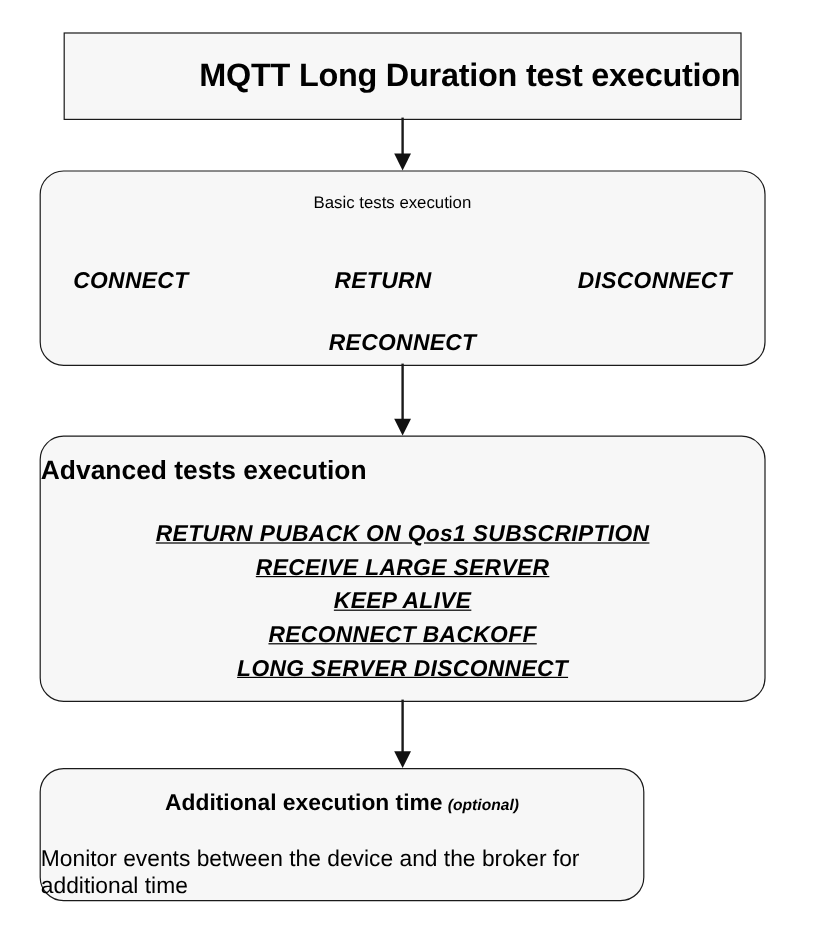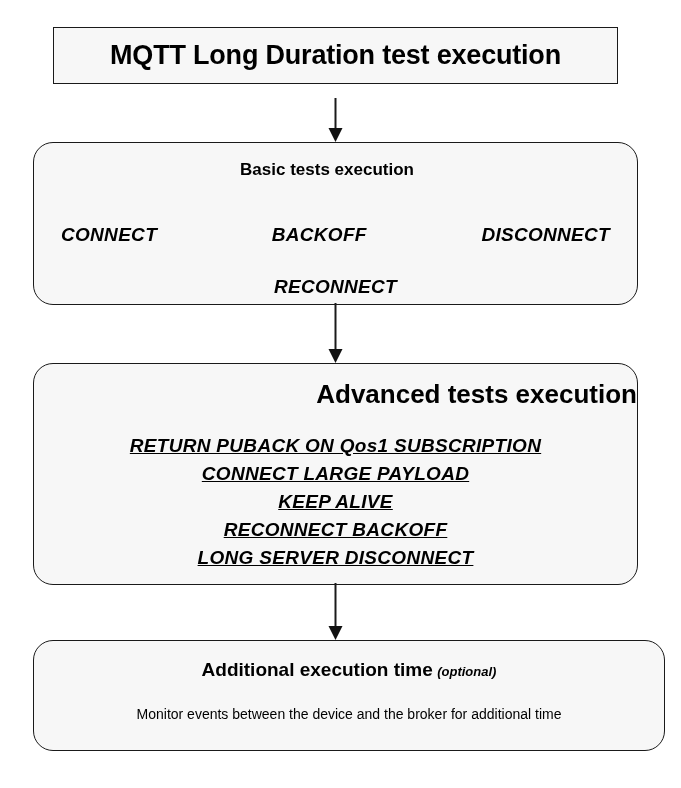--- a/index.html
+++ b/index.html
@@ -30,24 +30,24 @@
   }
   .box.rounded {
     border-radius: 20px;
   }
 
   
   #box-title {
     left: 53px;
     top: 27px;
     width: 565px;
-    height: 57px;
+    height: 73px;
     display: flex;
     align-items: center;
-    justify-content: center;
+    justify-content: flex-end;
   }
   #box-title .title-text {
     font-size: 27px;
     font-weight: bold;
     letter-spacing: -0.2px;
     text-align: center;
     line-height: 1.1;
   }
 
   
@@ -56,22 +56,22 @@
     top: 142px;
     width: 605px;
     height: 163px;
   }
   #box-basic .section-heading {
     position: absolute;
     left: 0;
     right: 17px;
     top: 17px;
     text-align: center;
-    font-size: 17px;
-    font-weight: bold;
+    font-size: 14px;
+    font-weight: normal;
   }
   .basic-row {
     position: absolute;
     left: 0;
     right: 0;
     top: 81px;
     display: flex;
     justify-content: space-between;
     padding: 0 27px;
     box-sizing: border-box;
@@ -96,42 +96,42 @@
     left: 33px;
     top: 363px;
     width: 605px;
     height: 222px;
   }
   #box-advanced .section-heading {
     position: absolute;
     left: 0;
     right: 0;
     top: 15px;
-    text-align: right;
-    font-size: 26px;
+    text-align: left;
+    font-size: 22px;
     font-weight: bold;
   }
   #advanced-list {
     position: absolute;
     left: 0;
     right: 0;
     top: 68px;
     text-align: center;
   }
   #advanced-list .test-label {
     display: block;
     line-height: 1.47;
     text-decoration: underline;
   }
 
   
   #box-additional {
     left: 33px;
     top: 640px;
-    width: 632px;
+    width: 504px;
     height: 111px;
   }
   #box-additional .heading-line {
     position: absolute;
     left: 0;
     right: 0;
     top: 18px;
     text-align: center;
     white-space: nowrap;
   }
@@ -142,22 +142,21 @@
   #box-additional .heading-optional {
     font-size: 13px;
     font-weight: bold;
     font-style: italic;
   }
   #box-additional .body-text {
     position: absolute;
     left: 0;
     right: 0;
     top: 65px;
-    text-align: center;
-    font-size: 14px;
+    font-size: 19px;
   }
 
   
   .arrow {
     position: absolute;
     overflow: visible;
   }
 </style>
 </head>
 <body>
@@ -171,40 +170,40 @@
   <svg class="arrow" style="left:323px; top:98px;" width="25" height="46" viewBox="0 0 25 46">
     <line x1="12.5" y1="0" x2="12.5" y2="34" stroke="#1a1a1a" stroke-width="2"></line>
     <polygon points="12.5,44 5.5,30 19.5,30" fill="#111111"></polygon>
   </svg>
 
   <div class="box rounded" id="box-basic">
     <div class="section-heading">Basic tests execution</div>
 
     <div class="basic-row">
       <span class="test-label">CONNECT</span>
-      <span class="test-label">BACKOFF</span>
+      <span class="test-label">RETURN</span>
       <span class="test-label">DISCONNECT</span>
     </div>
 
     <div class="basic-row2">
       <span class="test-label">RECONNECT</span>
     </div>
   </div>
 
   <svg class="arrow" style="left:323px; top:303px;" width="25" height="62" viewBox="0 0 25 62">
     <line x1="12.5" y1="0" x2="12.5" y2="50" stroke="#1a1a1a" stroke-width="2"></line>
     <polygon points="12.5,60 5.5,46 19.5,46" fill="#111111"></polygon>
   </svg>
 
   <div class="box rounded" id="box-advanced">
     <div class="section-heading">Advanced tests execution</div>
 
     <div id="advanced-list">
       <span class="test-label">RETURN PUBACK ON Qos1 SUBSCRIPTION</span>
-      <span class="test-label">CONNECT LARGE PAYLOAD</span>
+      <span class="test-label">RECEIVE LARGE SERVER</span>
       <span class="test-label">KEEP ALIVE</span>
       <span class="test-label">RECONNECT BACKOFF</span>
       <span class="test-label">LONG SERVER DISCONNECT</span>
     </div>
   </div>
 
   <svg class="arrow" style="left:323px; top:583px;" width="25" height="59" viewBox="0 0 25 59">
     <line x1="12.5" y1="0" x2="12.5" y2="47" stroke="#1a1a1a" stroke-width="2"></line>
     <polygon points="12.5,57 5.5,43 19.5,43" fill="#111111"></polygon>
   </svg>

